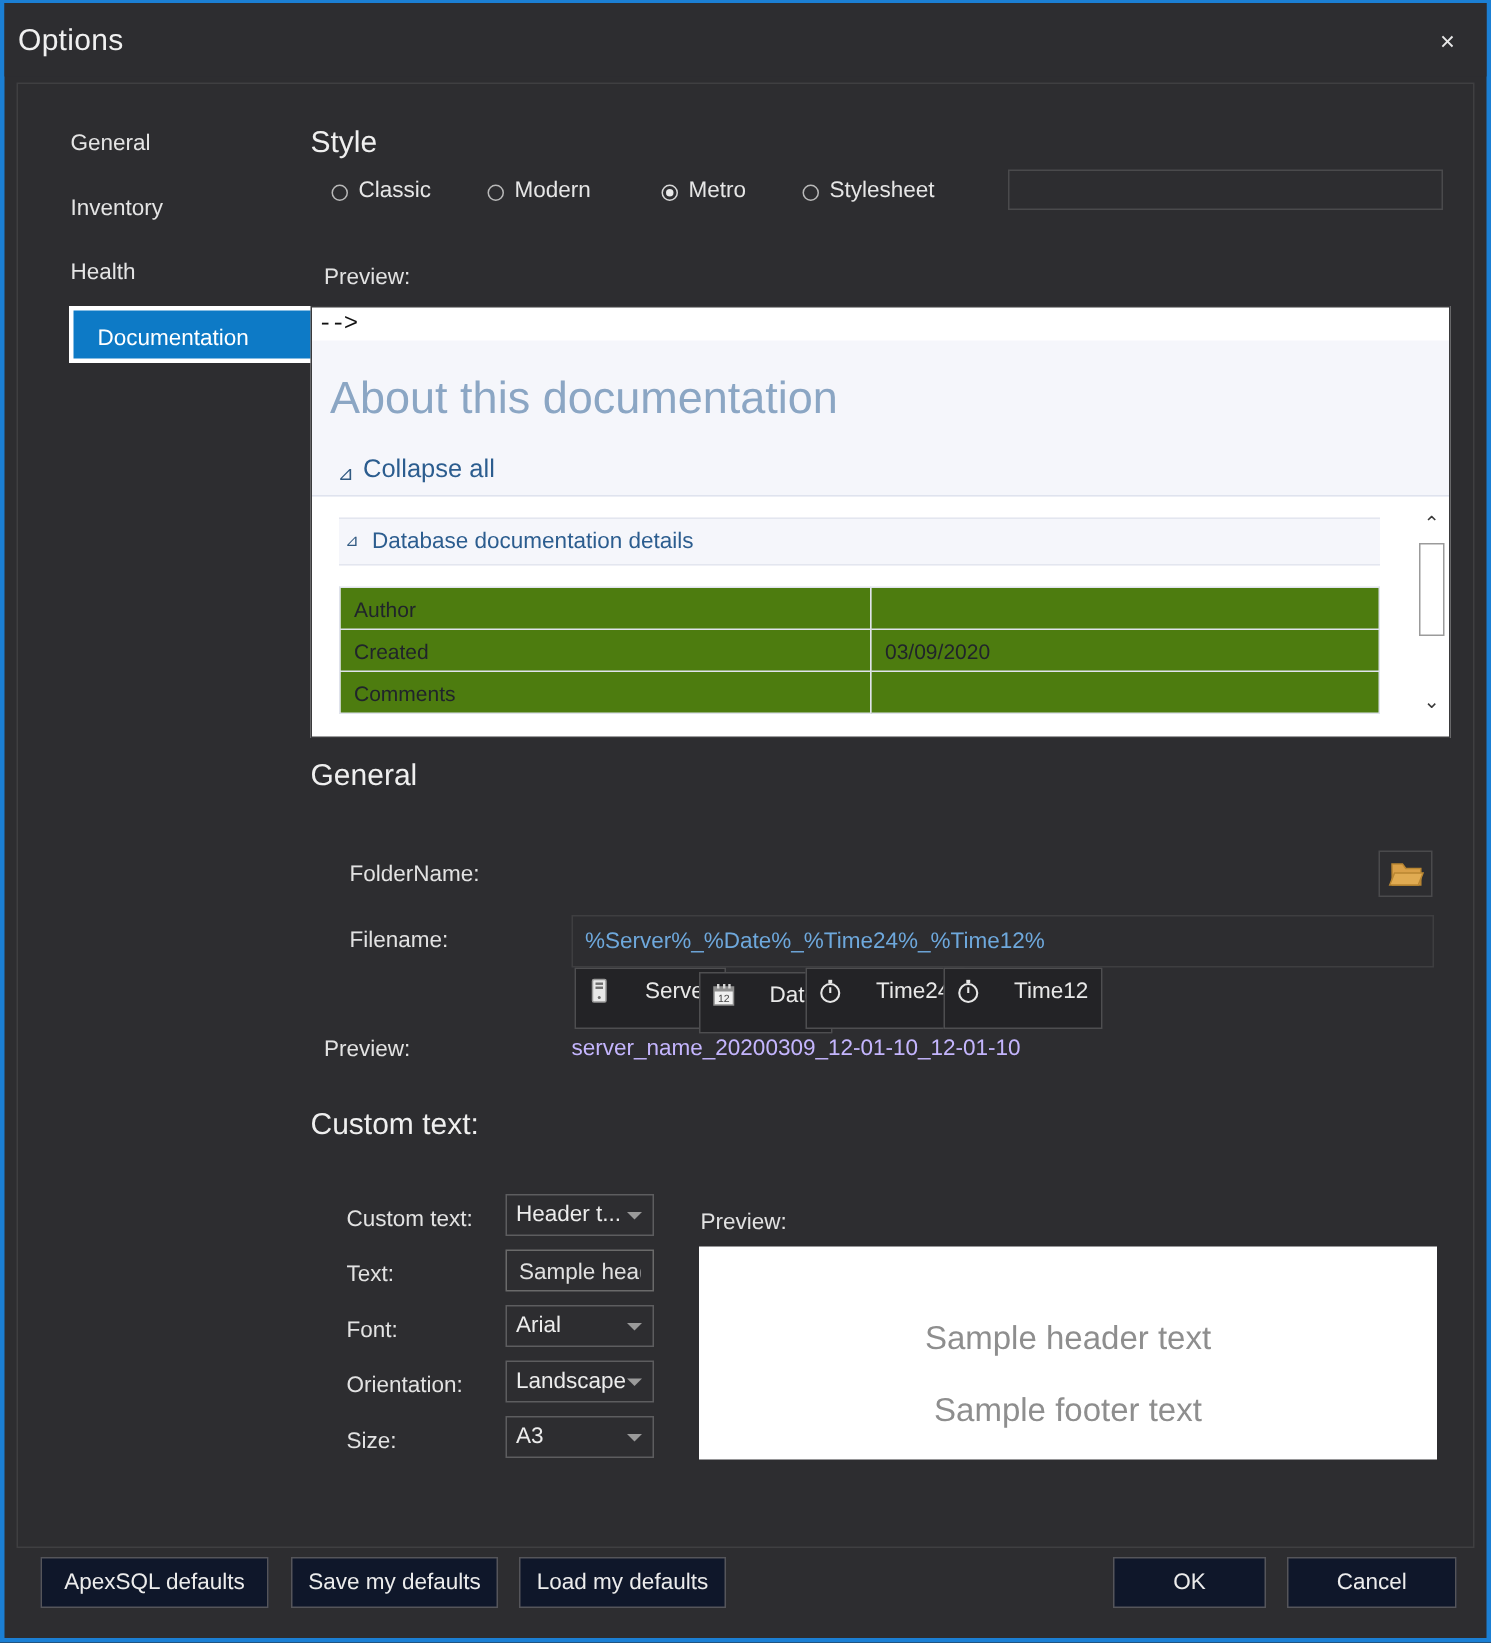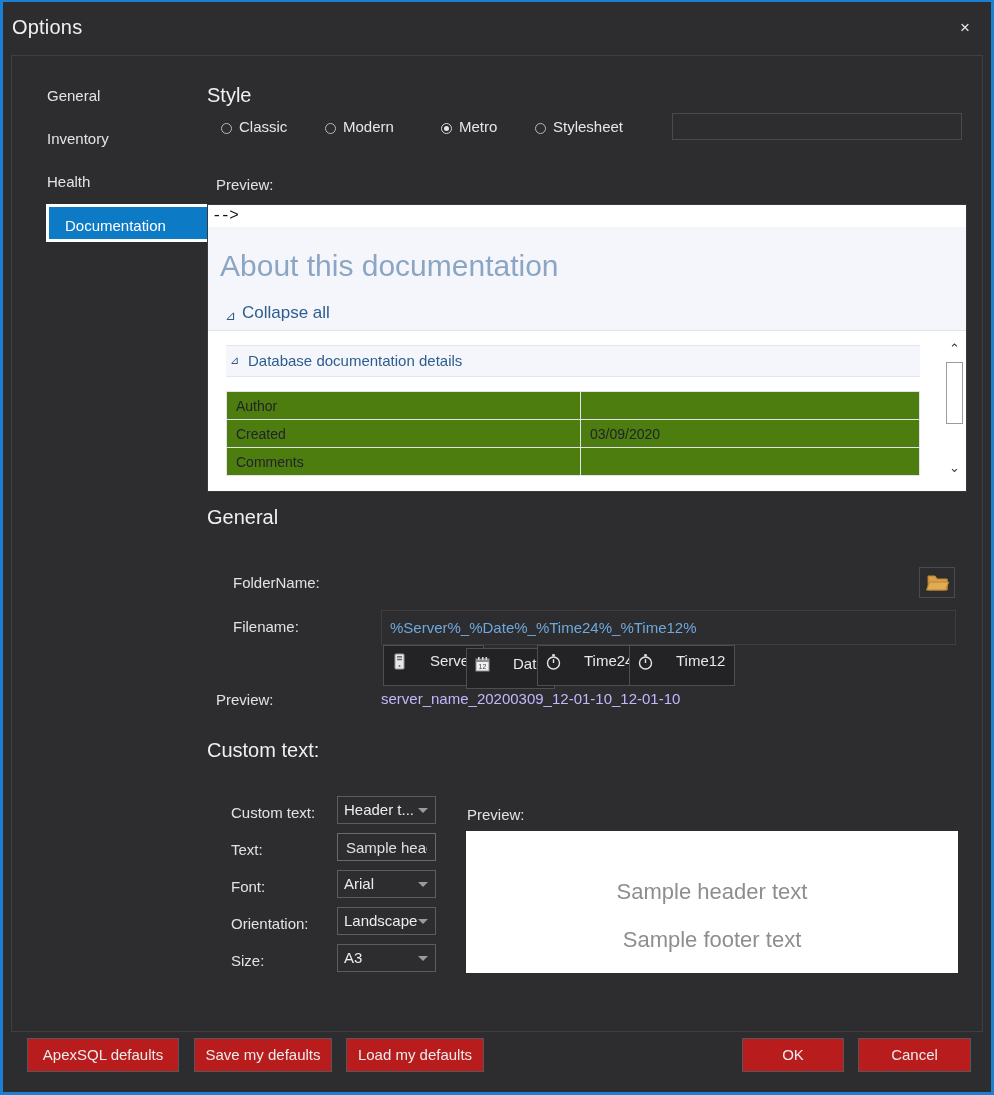--- a/index.html
+++ b/index.html
@@ -309,21 +309,21 @@
     left: 0; right: 0;
     text-align: center;
     font-size: 22px;
     color: #8e8e8e;
     font-family: "Liberation Sans", sans-serif;
   }
 
   
   .btn {
     position: absolute;
-    background: #b91c1c;
+    background: #0f172a;
     border: 1px solid #55555a;
     color: #ececec;
     font-size: 15px;
     text-align: center;
     cursor: pointer;
     white-space: nowrap;
     font-family: "Liberation Sans", sans-serif;
   }
 </style>
 </head>

